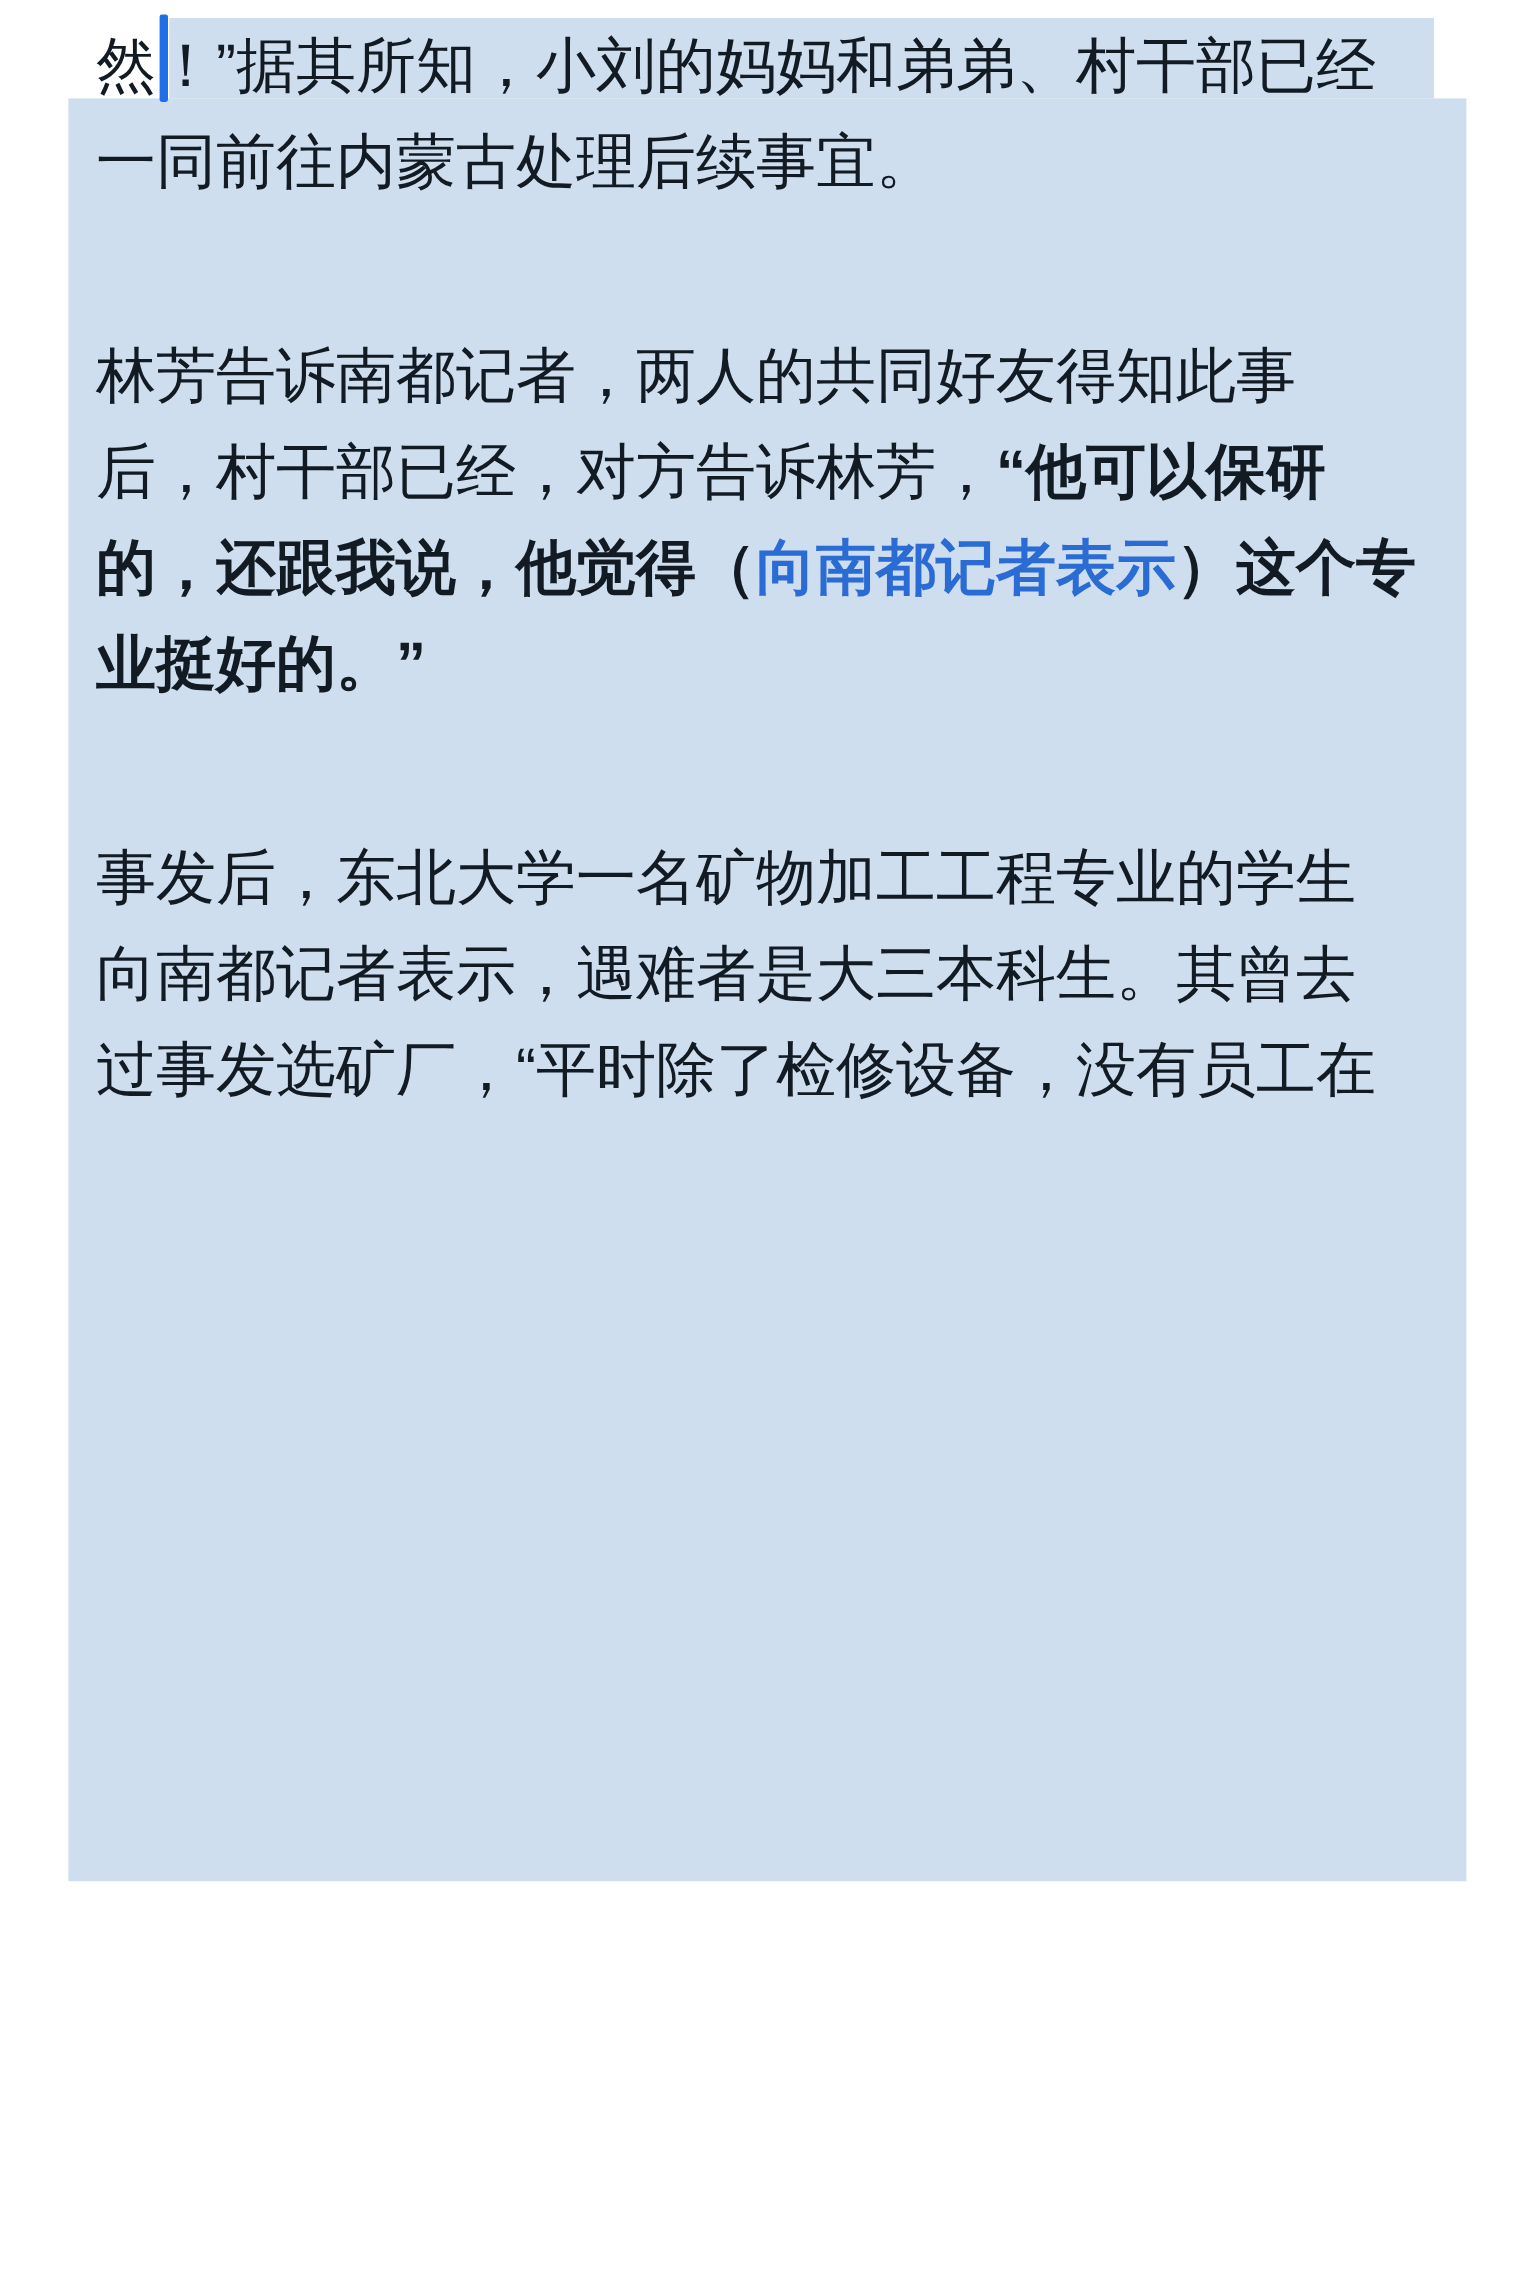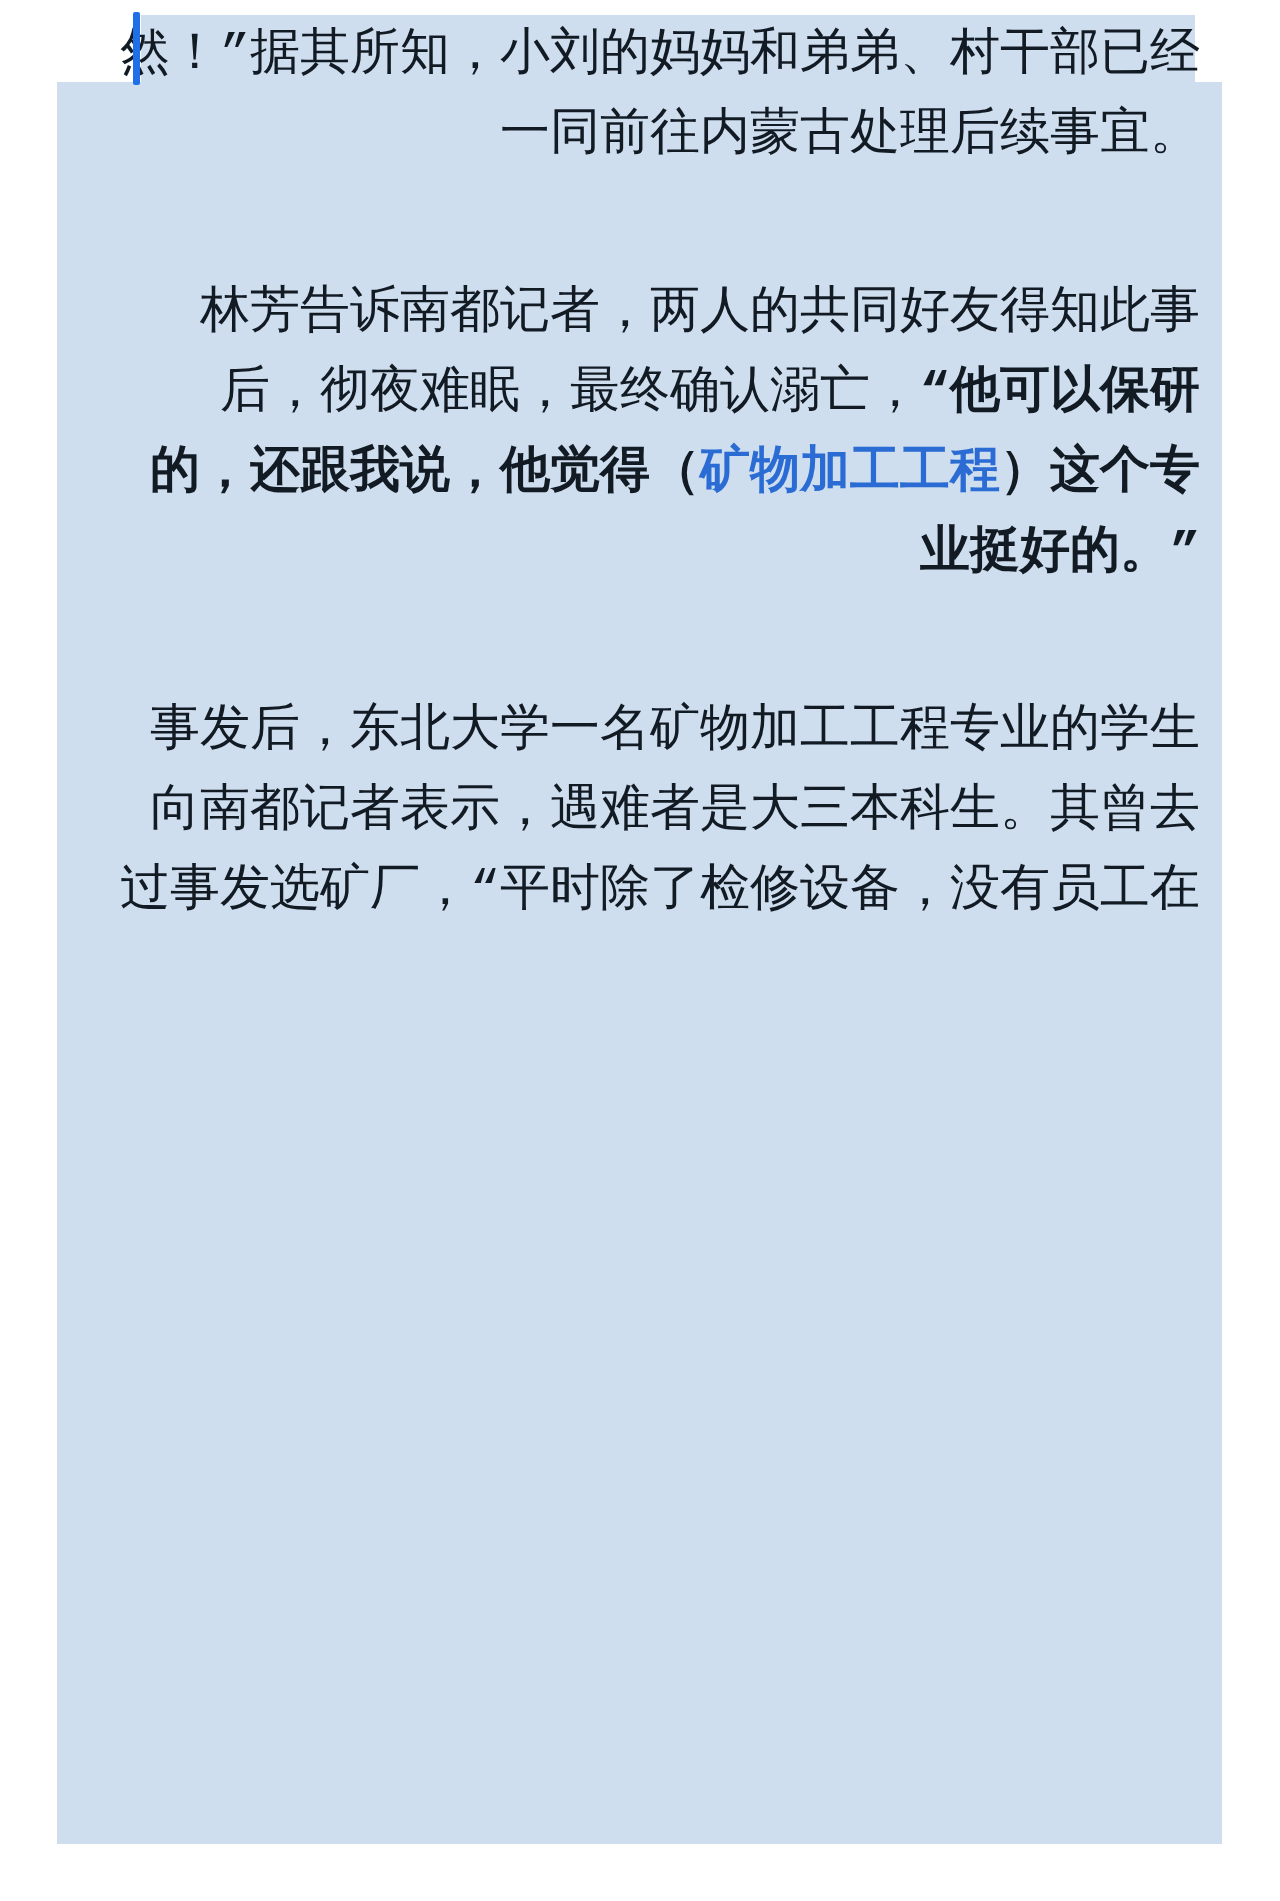--- a/index.html
+++ b/index.html
@@ -3,25 +3,24 @@
 <meta charset="utf-8">
 <style>
   html, body {
     margin: 0;
     padding: 0;
     background: #ffffff;
   }
   .page {
     position: relative;
     width: 1280px;
-    height: 1844px;
+    height: 1568px;
     overflow: hidden;
     background: #ffffff;
-    font-family: Liberation Mono, monospace;
-    text-align: right;
+    font-family: Liberation Sans, sans-serif;
   }
   
   .sel-rect {
     position: absolute;
     background: var(--sel-color, #cedeee);
     z-index: 0;
   }
   .sel-rect.body-block {
     left: 57px;
     top: 82px;
@@ -76,20 +75,20 @@
 <body>
 
 <div class="page" style="background: rgb(255, 255, 255);">
   <div class="sel-rect body-block"></div>
   <div class="sel-rect first-line"></div>
   <div class="caret"></div>
   <div class="content">
       <p class="para"><span class="run-regular">然！”据其所知，小刘的妈妈和弟弟、村干部已经
 一同前往内蒙古处理后续事宜。</span></p>
       <p class="para"><span class="run-regular">林芳告诉南都记者，两人的共同好友得知此事
-后，彻夜难眠，最终确认溺亡，</span><span class="run-bold">“他可以保研
-的，还跟我说，他觉得（</span><a class="run-link" href="#">矿物加工工程</a><span class="run-bold">）这个专
+后，村干部已经，对方告诉林芳，</span><span class="run-bold">“他可以保研
+的，还跟我说，他觉得（</span><a class="run-link" href="#">向南都记者表示</a><span class="run-bold">）这个专
 业挺好的。”</span></p>
       <p class="para"><span class="run-regular">事发后，东北大学一名矿物加工工程专业的学生
 向南都记者表示，遇难者是大三本科生。其曾去
 过事发选矿厂，“平时除了检修设备，没有员工在</span></p>
     </div>
 </div>
 
 </body></html>

